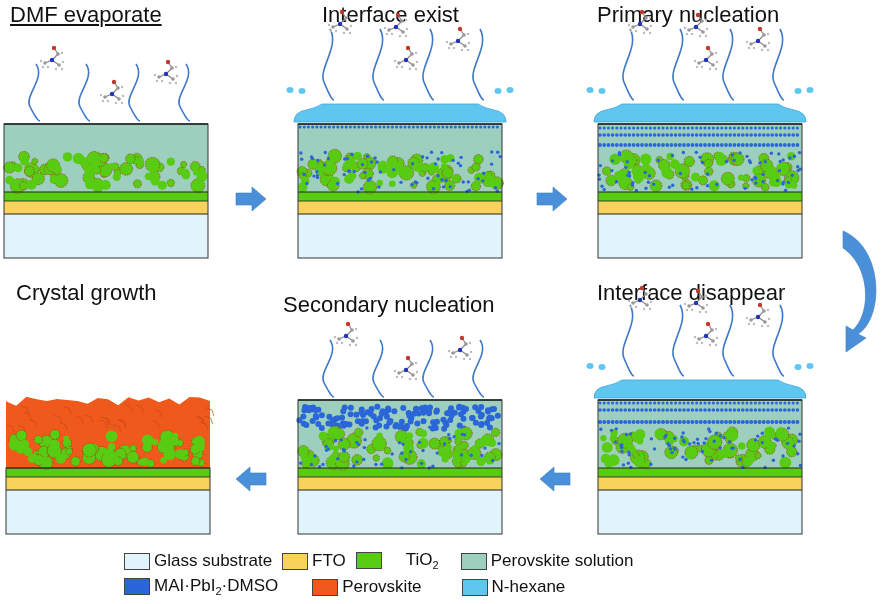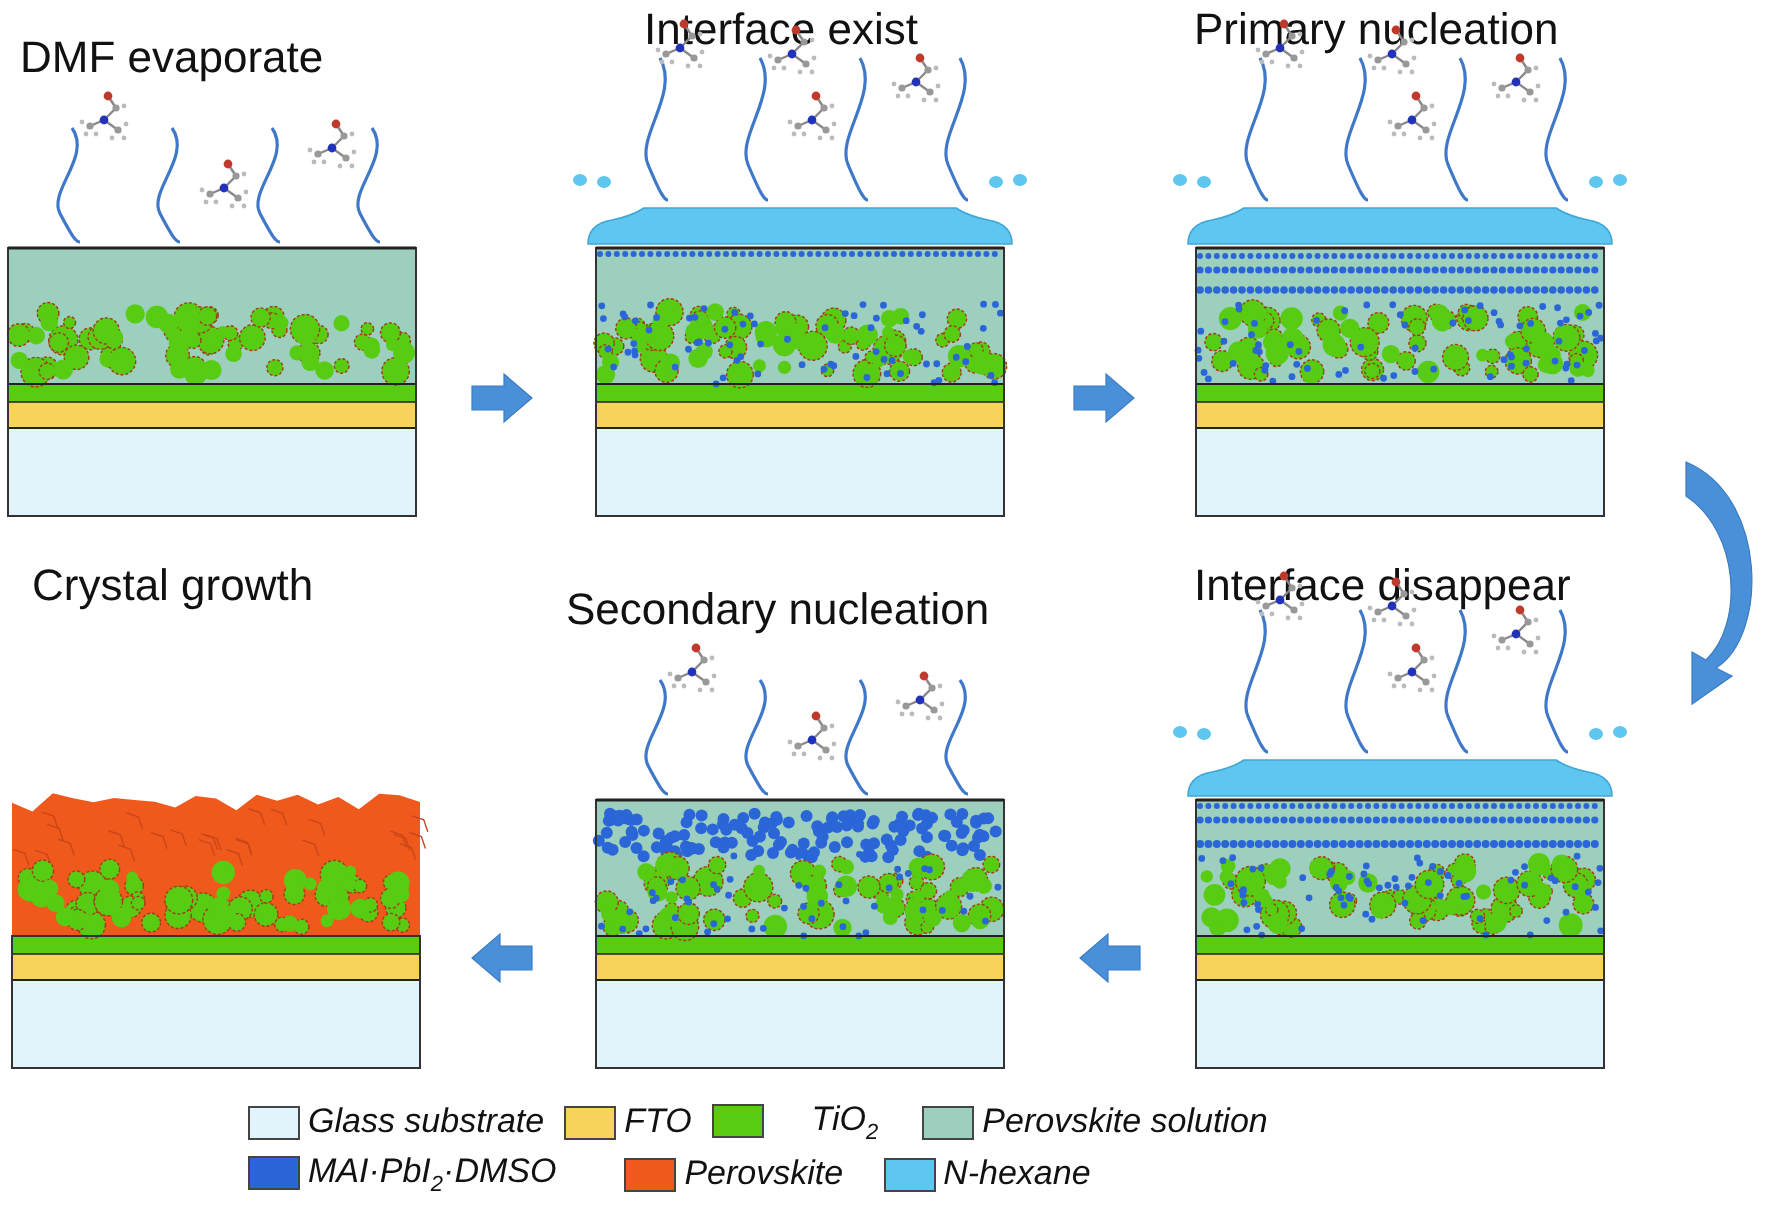--- a/index.html
+++ b/index.html
@@ -1,28 +1,28 @@
 <!DOCTYPE html>
 <html><head>
 <meta charset="utf-8">
 <style>
   html, body { margin:0; padding:0; background:#ffffff; }
   body { width:884px; height:604px; position:relative; overflow:hidden; font-family:"Liberation Sans", sans-serif; }
   .title { position:absolute; font-size:22px; color:#111; white-space:nowrap; }
   svg.main { position:absolute; left:0; top:0; }
   .legend { position:absolute; left:124px; top:548px; font-size:17px; color:#111; }
-  .legend-row { display:flex; align-items:center; height:26px;font-style:italic; }
+  .legend-row { display:flex; align-items:center; height:26px; }
   .legend-item { display:flex; align-items:center; margin-right:10px; }
   .swatch { width:26px; height:17px; border:1px solid #444; margin-right:4px; box-sizing:border-box; }
   sub { font-size:11px; }
 </style>
 </head>
 <body>
 
-<div class="title" style="left:10px;top:16px;">DMF evaporate</div>
+<div class="title" style="left:10px;top:2px;text-decoration:underline;">DMF evaporate</div>
 <div class="title" style="left:322px;top:2px;">Interface exist</div>
 <div class="title" style="left:597px;top:2px;">Primary nucleation</div>
 <div class="title" style="left:597px;top:280px;">Interface disappear</div>
 <div class="title" style="left:283px;top:280px;margin-top:12px;">Secondary nucleation</div>
 <div class="title" style="left:16px;top:280px;">Crystal growth</div>
 
 <svg class="main" width="884" height="604" viewBox="0 0 884 604">
     <g>
       <rect x="4" y="214" width="204" height="44" fill="#e1f3fb"></rect>
       <rect x="4" y="201" width="204" height="13" fill="#f7d35c"></rect>
@@ -1730,18 +1730,18 @@
   </div>
   <div class="legend-row">
     <div class="legend-item">
       <div class="swatch" style="background:#2b66d8"></div>
       <span><span>MAI·PbI</span><sub>2</sub><span>·DMSO</span></span>
     </div>
     <div class="legend-item" style="margin-left:24px;">
       <div class="swatch" style="background:#f0591c"></div>
       <span>Perovskite</span>
     </div>
-    <div class="legend-item" style="margin-left:10px;">
+    <div class="legend-item" style="margin-left:30px;">
       <div class="swatch" style="background:#5fc6f0"></div>
       <span>N-hexane</span>
     </div>
   </div>
 </div>
 
 </body></html>

